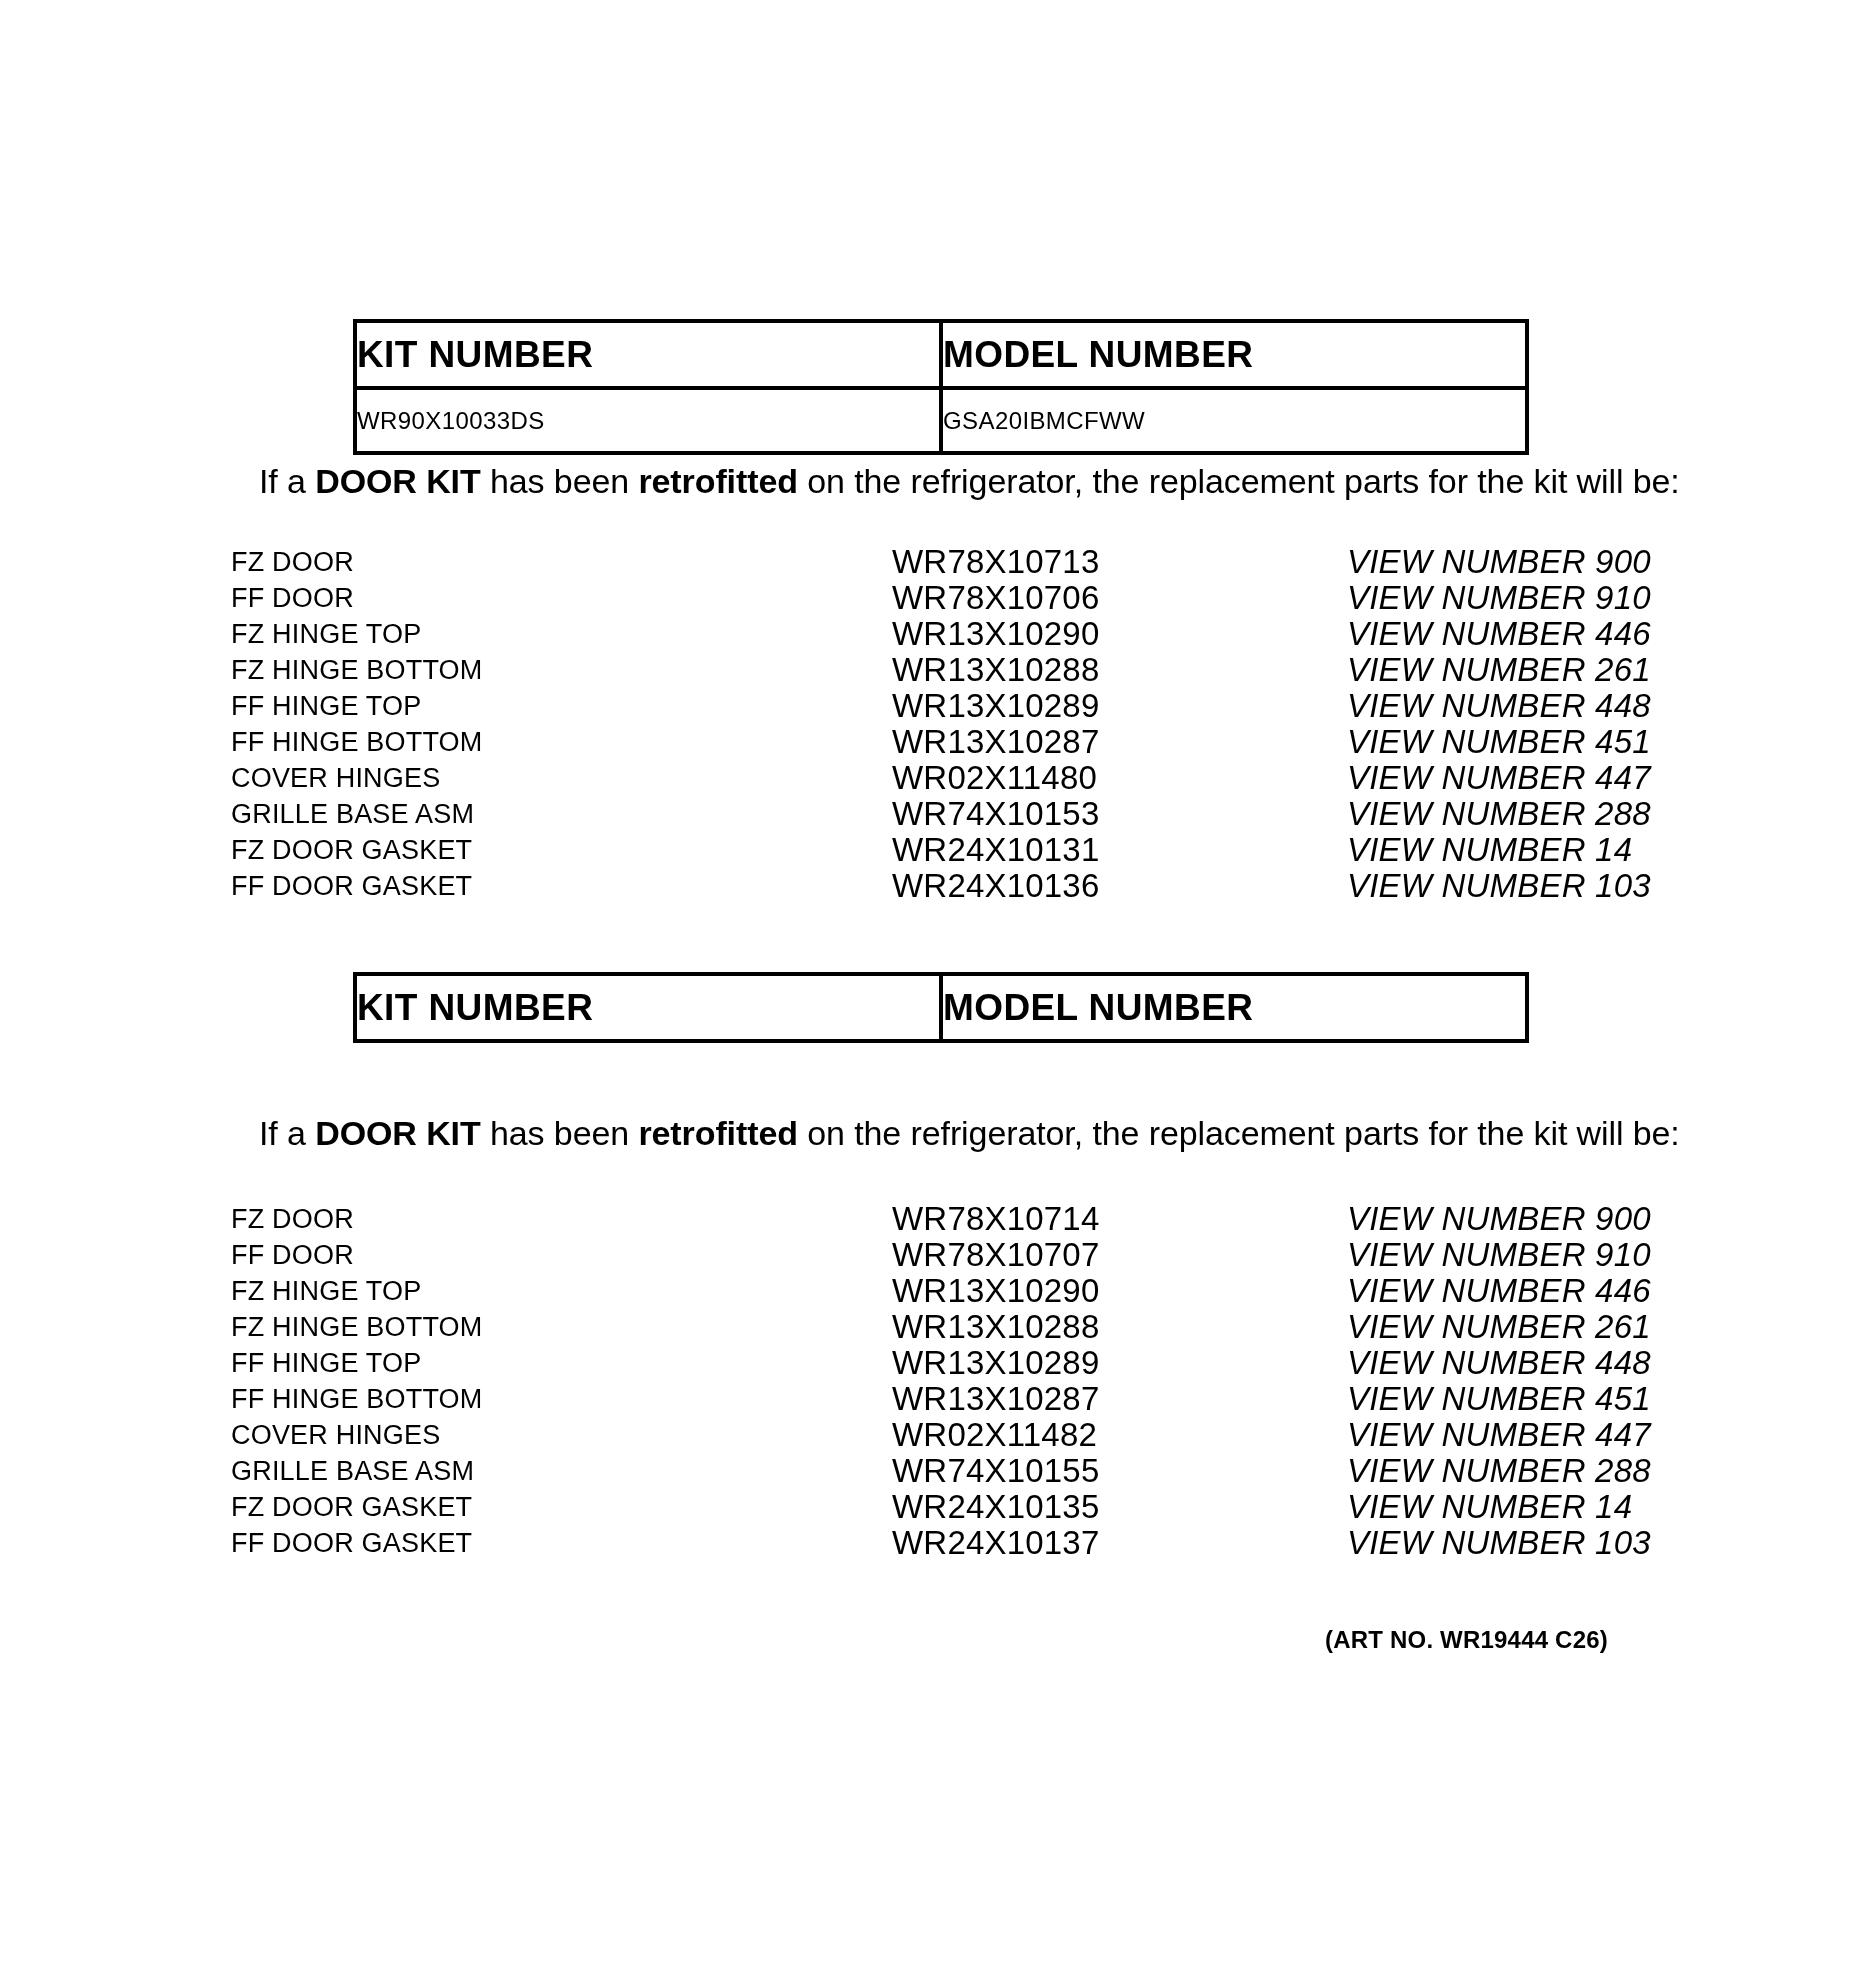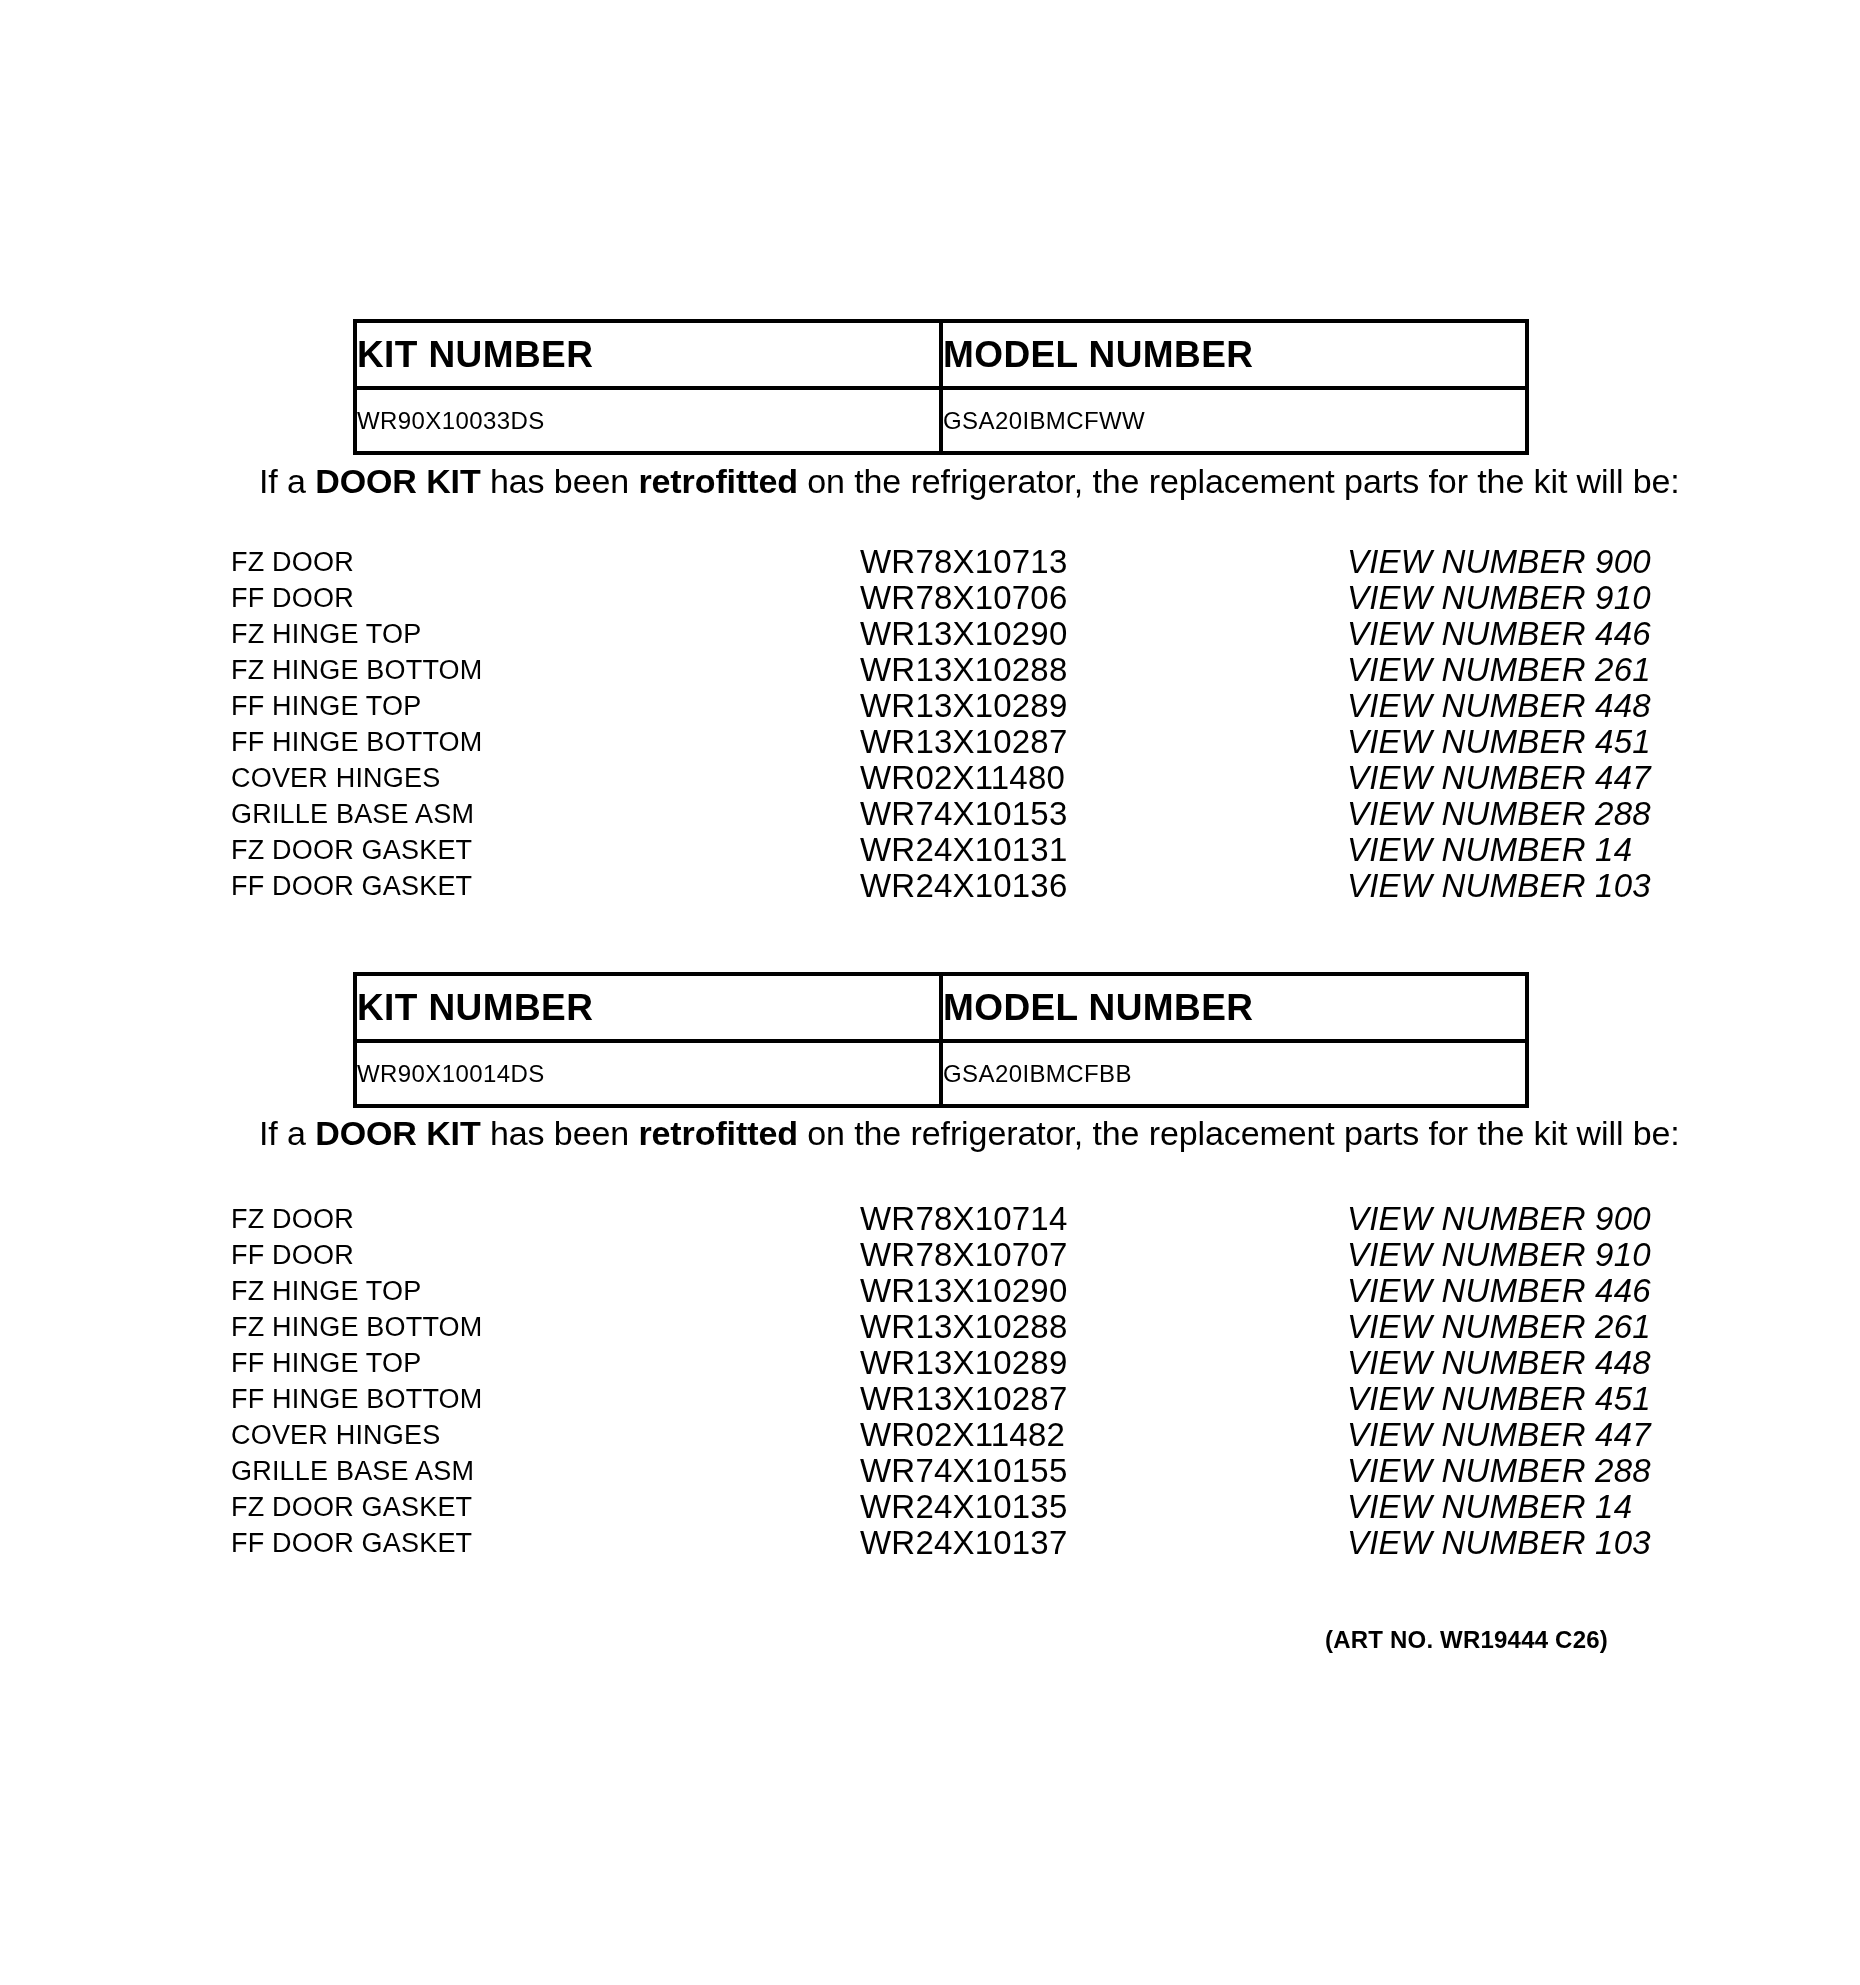--- a/index.html
+++ b/index.html
@@ -75,21 +75,21 @@
     white-space: nowrap;
   }
   .part-name {
     position: absolute;
     left: 0;
     font-size: 27px;
     letter-spacing: 0.2px;
   }
   .part-number {
     position: absolute;
-    left: 629px;
+    left: 661px;
     font-size: 33px;
     letter-spacing: 0.2px;
   }
   .part-view {
     position: absolute;
     left: 1116px;
     font-size: 33px;
     letter-spacing: 0.2px;
     font-style: italic;
   }
@@ -187,24 +187,20 @@
         <span class="part-view">VIEW NUMBER 103</span>
       </div>
     </div>
 
   <table class="kit-table" id="table-2">
     <tbody>
       <tr class="head-row">
         <td class="col-kit">KIT NUMBER</td>
         <td class="col-model">MODEL NUMBER</td>
       </tr>
-      <tr class="value-row">
-        <td class="col-kit">WR90X10014DS</td>
-        <td class="col-model">GSA20IBMCFBB</td>
-      </tr>
     </tbody>
   </table>
 
   <div class="intro" id="intro-2">
     <span>If a </span><b>DOOR KIT</b><span> has been </span><b>retrofitted</b><span> on the refrigerator, the replacement parts for the kit will be:</span>
   </div>
 
   <div class="parts-list" id="parts-2">
       <div class="part-row">
         <span class="part-name">FZ DOOR</span>

